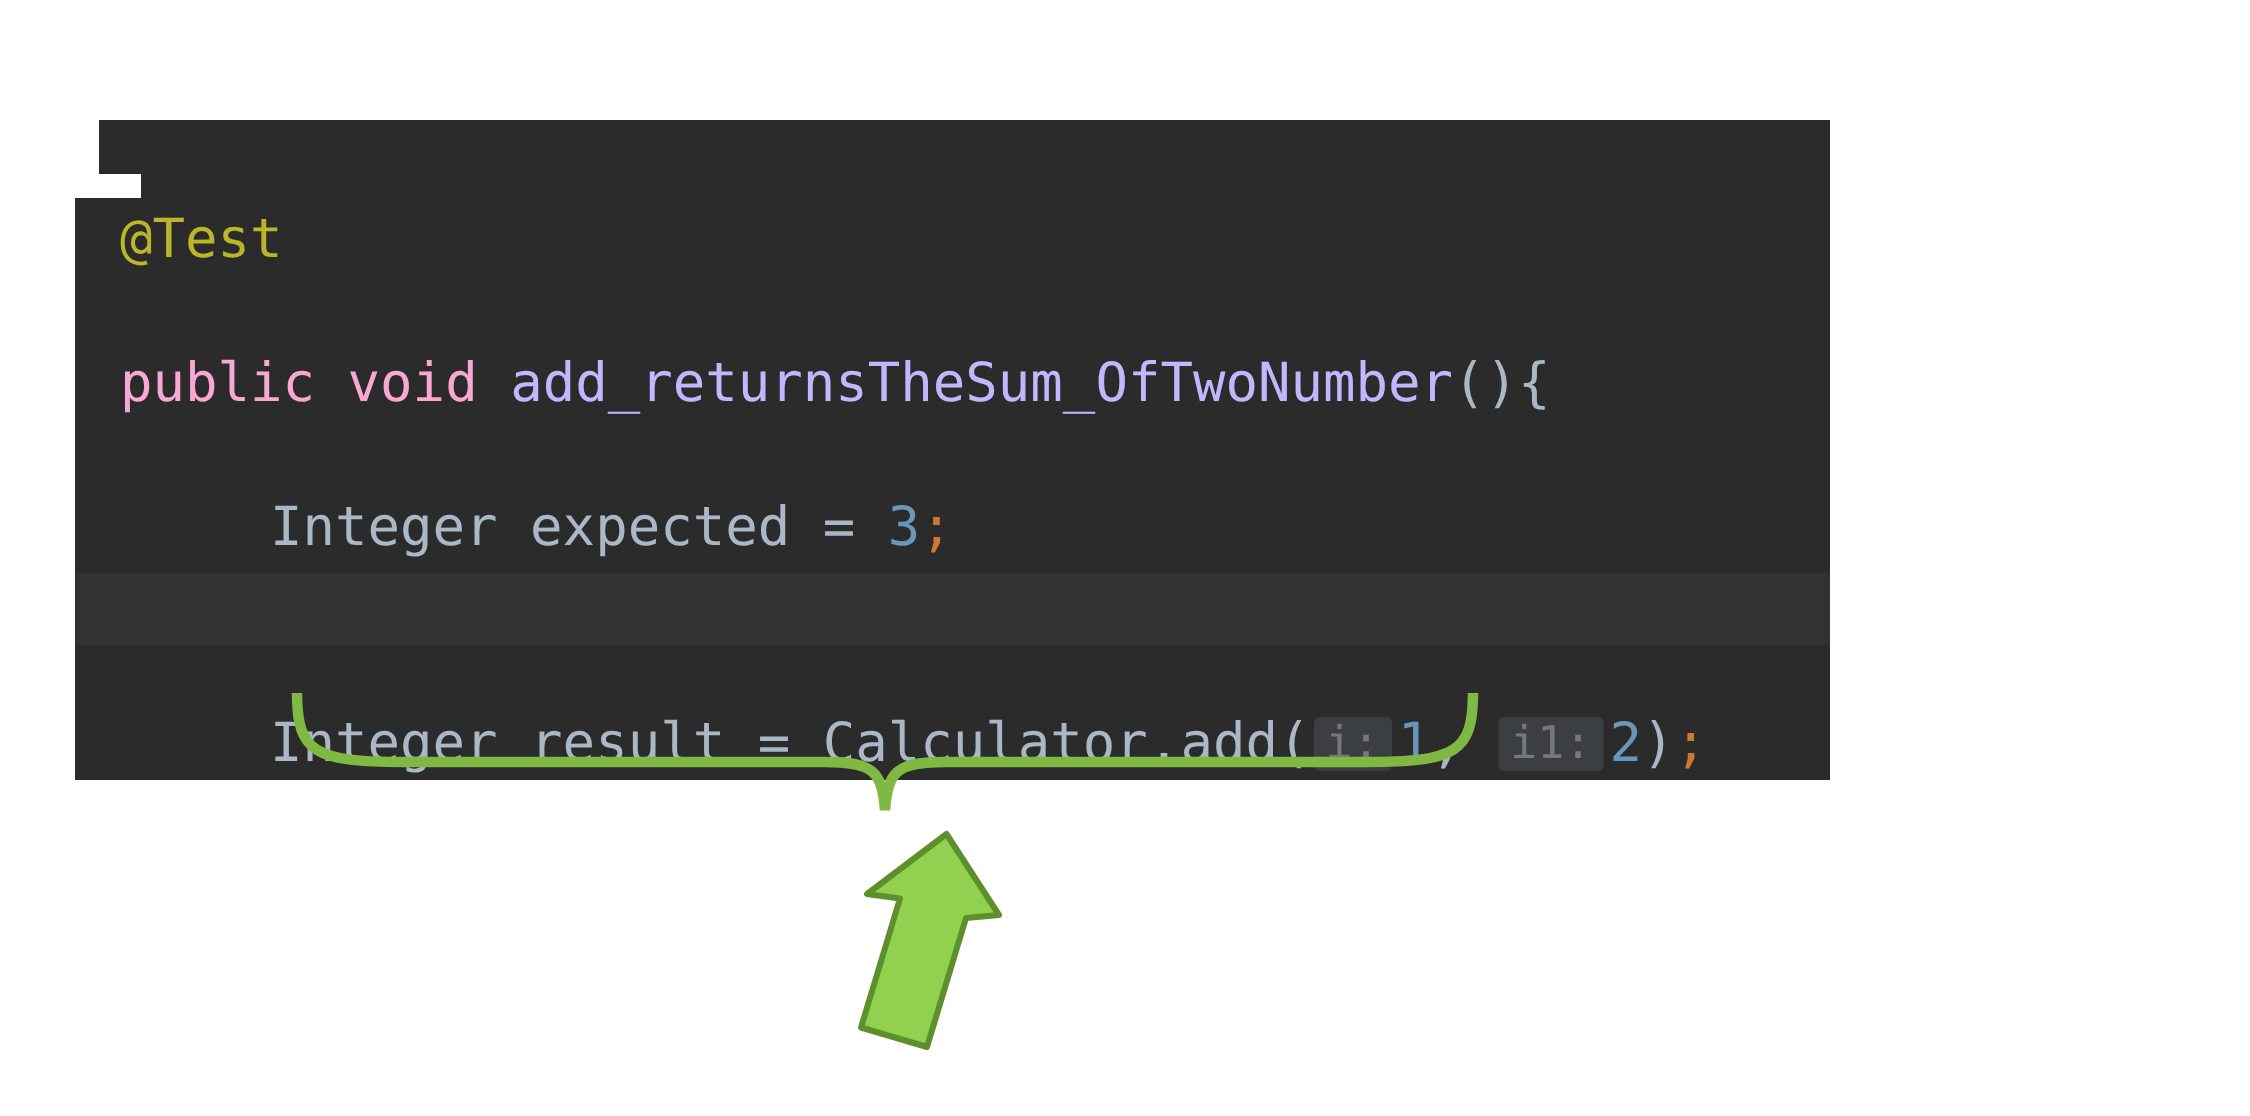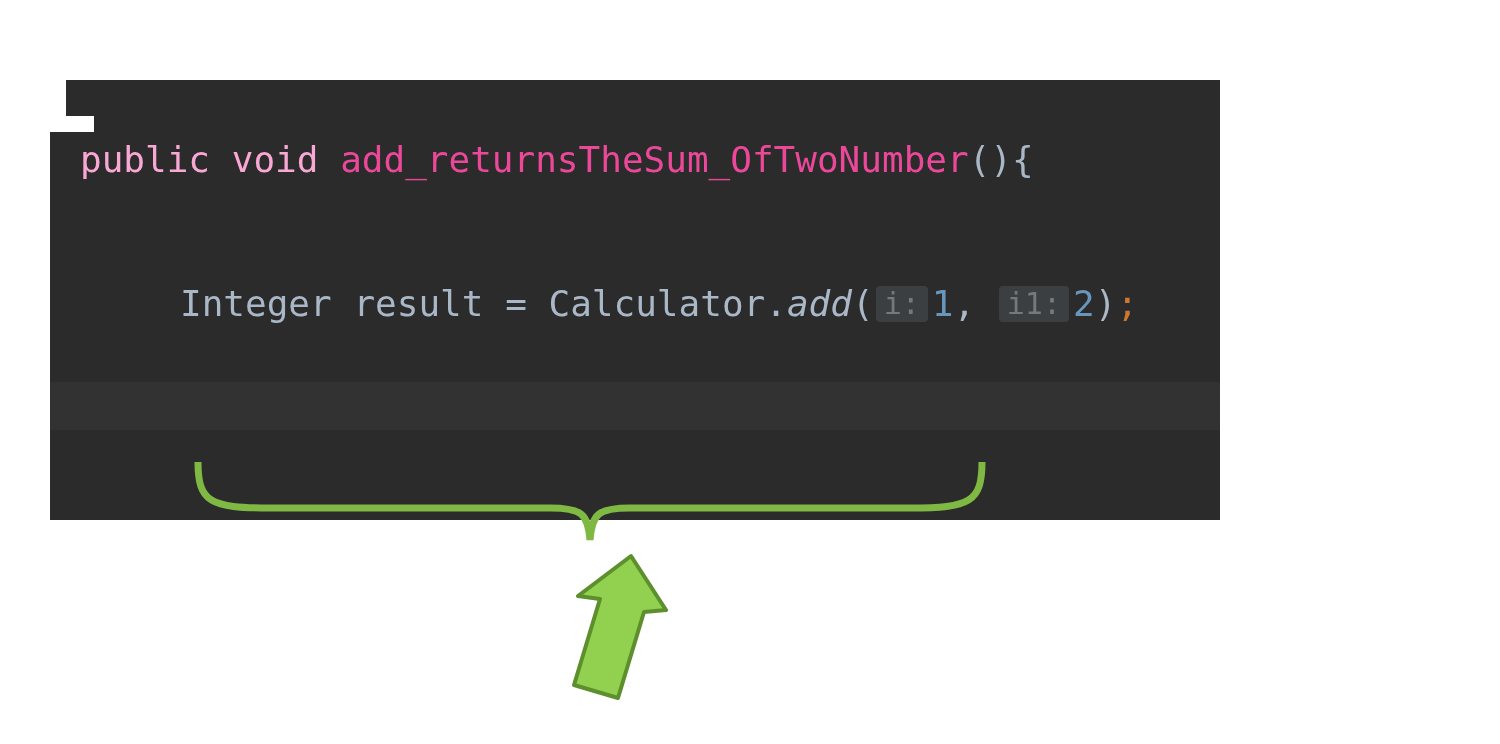--- a/index.html
+++ b/index.html
@@ -55,24 +55,24 @@
 
   .code-content {
     position: relative;
     z-index: 2;
     padding-left: 20px; 
   }
 
   
   .an   { color: #bbb529; }            
   .kw   { color: #f9a8d4; }            
-  .mth  { color: #ec4899; }            
+  .mth  { color: #c4b5fd; }            
   .cls  { color: #a9b7c6; }            
   .num  { color: #6897bb; }            
-  .it   { font-style: italic; color:#a9b7c6; } 
+  .it   { color:#a9b7c6; } 
   .id   { color: #a9b7c6; } 
   .p    { color: #a9b7c6; } 
   .semi { color: #cc7832; } 
 
   
   .hint {
     display: inline-block;
     background: #3b3f41;
     color: #787878;
     border-radius: 4px;
@@ -113,22 +113,23 @@
 </head>
 <body>
 
 <svg class="gutter-icon" width="60" height="70" viewBox="0 0 60 70">
   <path d="M10 2 L10 52 L46 52" fill="none" stroke="#ffffff" stroke-width="16" stroke-linejoin="miter" stroke-linecap="butt"></path>
 </svg>
 
 <div class="editor">
   <div class="current-line-bg" style="top:302px;"></div>
   <div class="code-content">
-    <pre class="code">
+    <pre class="code"><span class="line indent1"><span class="an">@Test</span></span>
 <span class="line indent1"><span class="kw">public</span><span class="p"> </span><span class="kw">void</span><span class="p"> </span><span class="mth">add_returnsTheSum_OfTwoNumber</span><span class="p">(){</span></span>
+<span class="line indent2"><span class="cls">Integer</span><span class="p"> </span><span class="id">expected</span><span class="p"> = </span><span class="num">3</span><span class="semi">;</span></span>
 <span class="gap"></span>
 <span class="line indent2"><span class="cls">Integer</span><span class="p"> </span><span class="id">result</span><span class="p"> = </span><span class="cls">Calculator</span><span class="p">.</span><span class="it">add</span><span class="p">(</span><span class="hint">i:</span><span class="num">1</span><span class="p">, </span><span class="hint">i1:</span><span class="num">2</span><span class="p">)</span><span class="semi">;</span></span>
 
 </pre>
   </div>
 </div>
 
 <svg class="brace-svg" width="800" height="90" viewBox="0 0 800 90">
   <path d="M 8 0
            C 8 40, 20 46, 80 46

